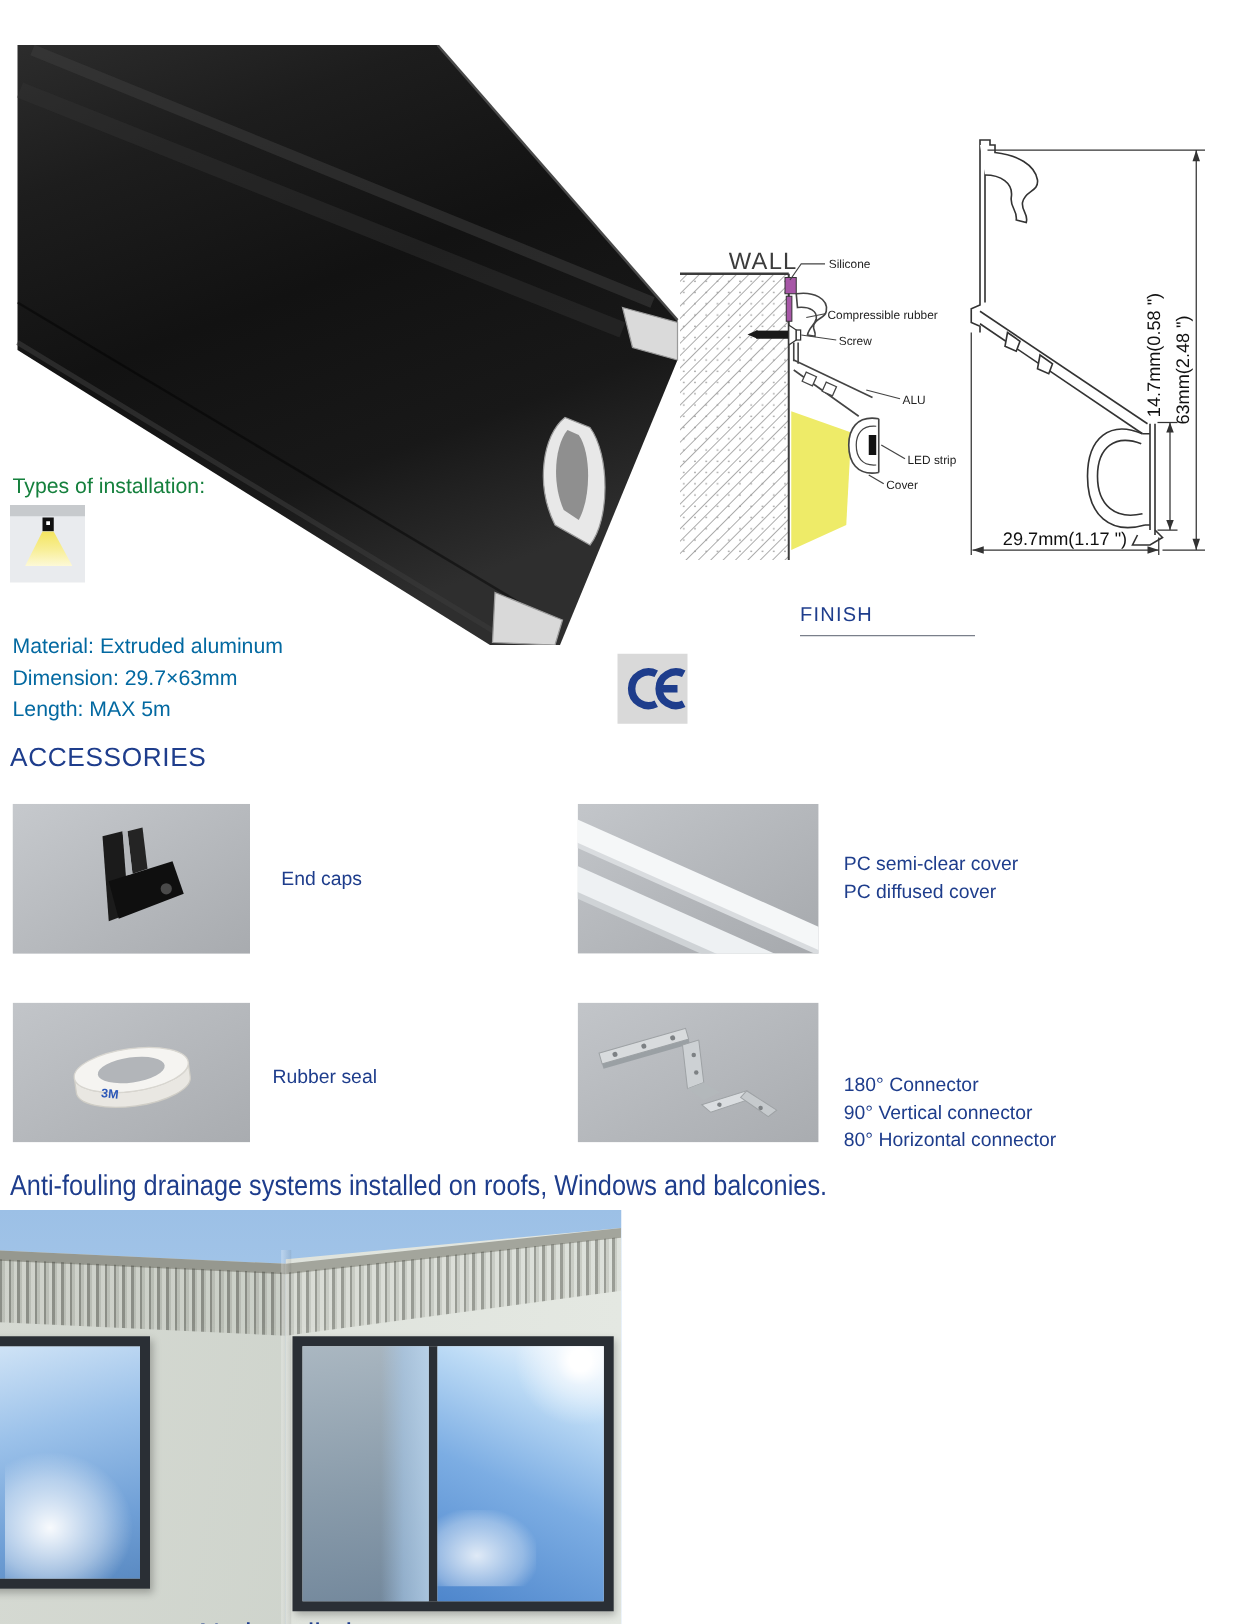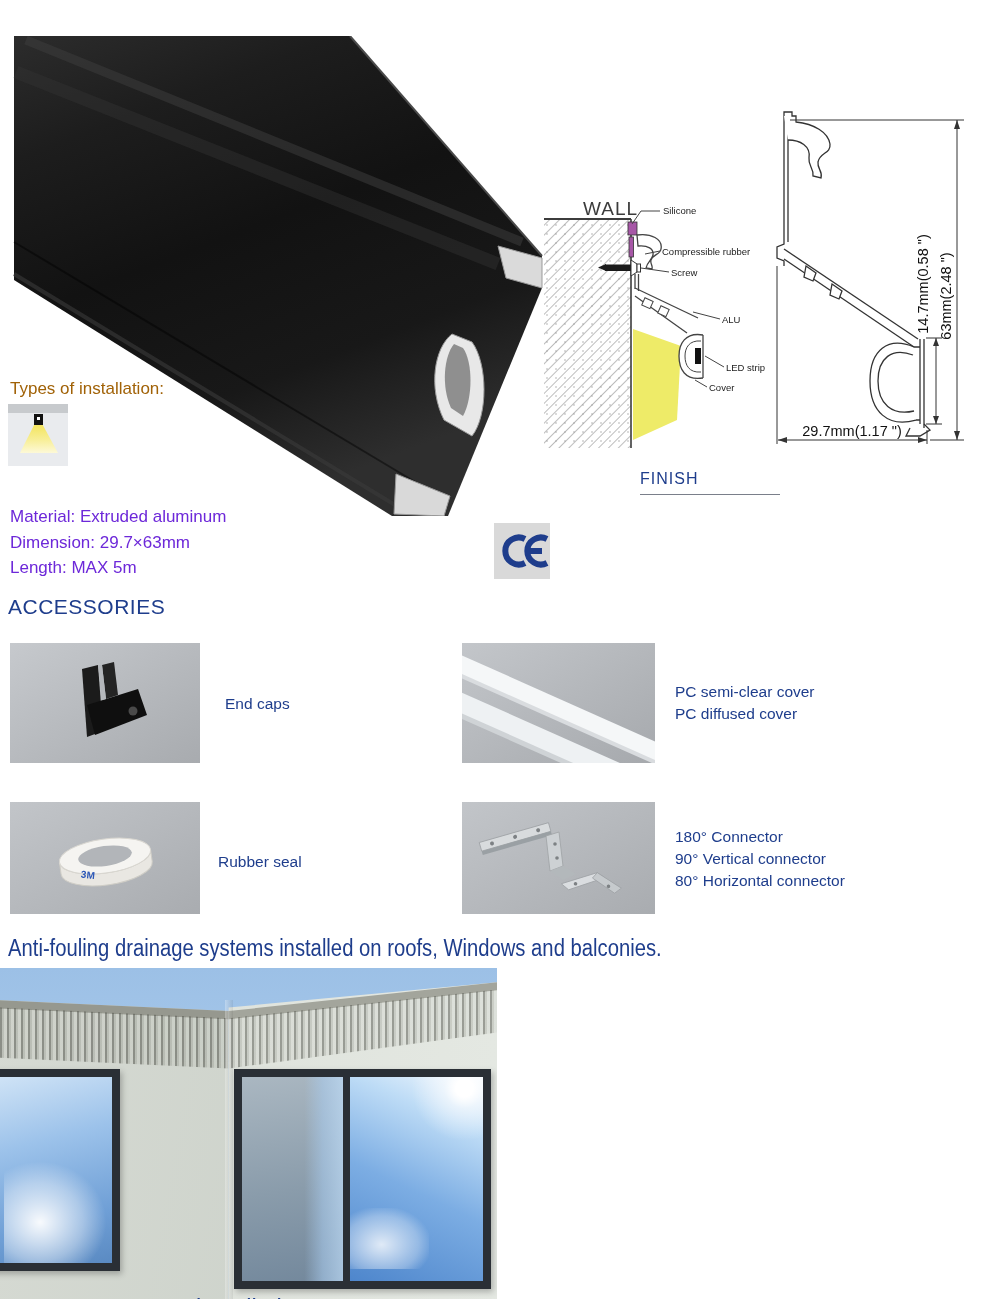--- a/index.html
+++ b/index.html
@@ -1,23 +1,23 @@
 <!DOCTYPE html>
 <html><head>
 <meta charset="utf-8">
 <style>
   html,body{margin:0;padding:0;background:#fff;}
   .page{position:relative;width:1000px;height:1299px;background:#fff;overflow:hidden;
         font-family:"Liberation Sans", sans-serif;color:#1e3d8c;margin-top:36px;}
   .abs{position:absolute;}
   
-  .types-label{left:10px;top:343px;font-size:17px;color:#a16207;}
-  .specs{left:10px;top:468px;font-size:17px;line-height:25.5px;color:#6d28d9;}
+  .types-label{left:10px;top:343px;font-size:17px;color:#15803d;}
+  .specs{left:10px;top:468px;font-size:17px;line-height:25.5px;color:#0369a1;}
   .acc-title{left:8px;top:559px;font-size:21px;letter-spacing:.5px;color:#1e3d8c;}
-  .finish-wrap{left:640px;top:434px;width:150px;}
+  .finish-wrap{left:640px;top:448px;width:150px;}
   .finish-title{font-size:16px;letter-spacing:1px;color:#1e3d8c;}
   .finish-line{margin-top:6px;width:140px;height:1px;background:#7a7f8a;}
   .swatch-row{display:flex;gap:28px;margin-top:10px;margin-left:2px;}
   .swatch{width:42px;text-align:center;}
   .swatch .dot{width:41px;height:41px;border-radius:50%;}
   .dot-white{background:radial-gradient(circle at 35% 30%,#f6f6f6,#dcdcdc 70%,#c9c9c9);}
   .dot-black{background:radial-gradient(circle at 35% 30%,#3a3a3a,#141414 70%,#000);}
   .swatch .lbl{margin-top:9px;font-size:11px;color:#1e3d8c;}
   .ce-box{left:494px;top:487px;width:56px;height:56px;background:#d9d9d9;}
   
@@ -330,21 +330,21 @@
       </g>
 
       <g transform="translate(103,56) rotate(8)">
         <polygon points="0,26 34,10 42,14 8,31" fill="#dadde0" stroke="#9ea2a5" stroke-width="0.8"></polygon>
         <polygon points="34,10 60,22 54,28 30,16" fill="#c6cacd" stroke="#9ea2a5" stroke-width="0.8"></polygon>
         <circle cx="14" cy="24" r="1.8" fill="#7d8184"></circle>
           <circle cx="47" cy="22" r="1.8" fill="#7d8184"></circle>
       </g>
     </svg>
   </div>
-  <div class="abs acc-label" style="left:675px;top:790px">
+  <div class="abs acc-label" style="left:675px;top:822px">
     <div>180° Connector</div>
     <div>90° Vertical connector</div>
     <div>80° Horizontal connector</div>
   </div>
 
   <div class="abs app-heading">Anti-fouling drainage systems installed on roofs, Windows and balconies.</div>
 
   <div class="photo photo-left">
     <div class="ph wl-l"></div>
     <div class="ph wl-r"></div>

